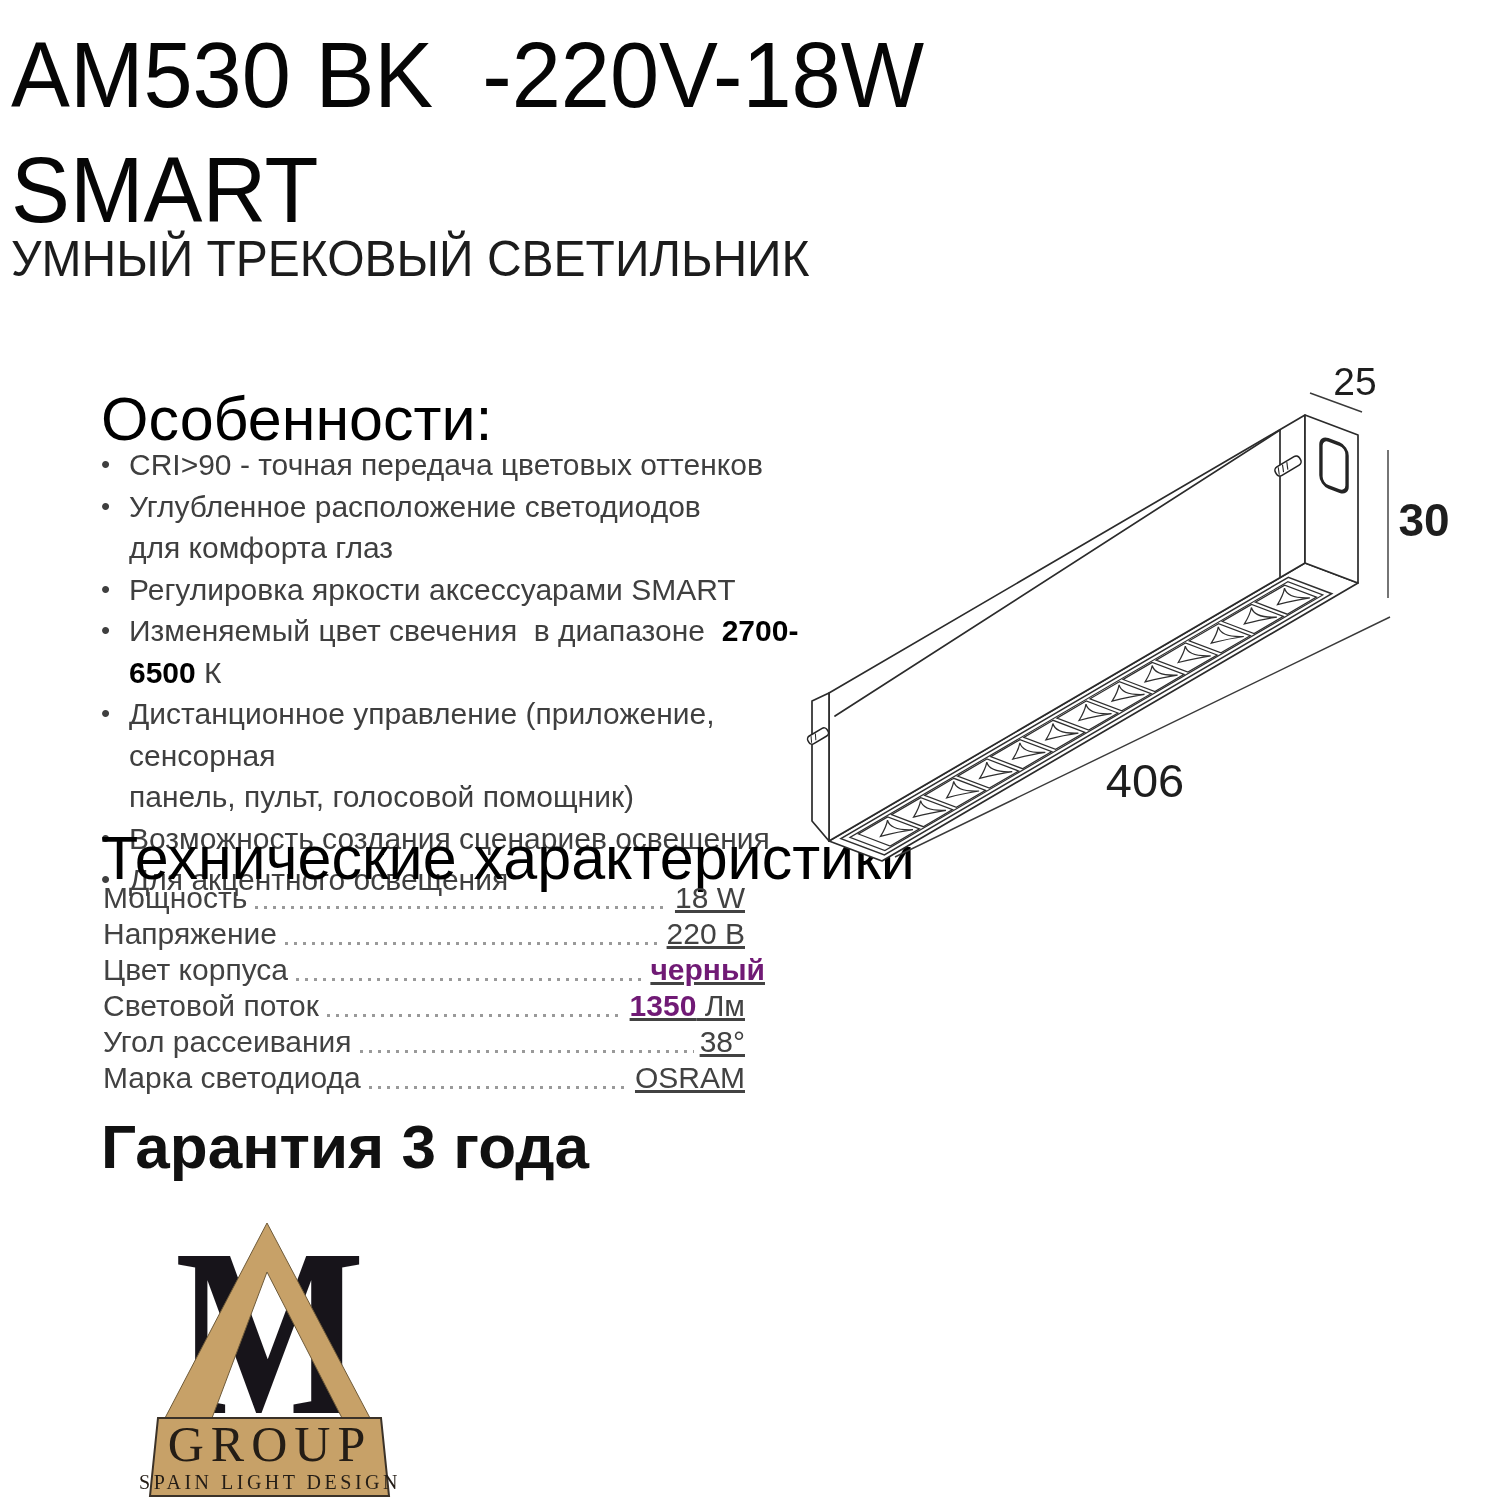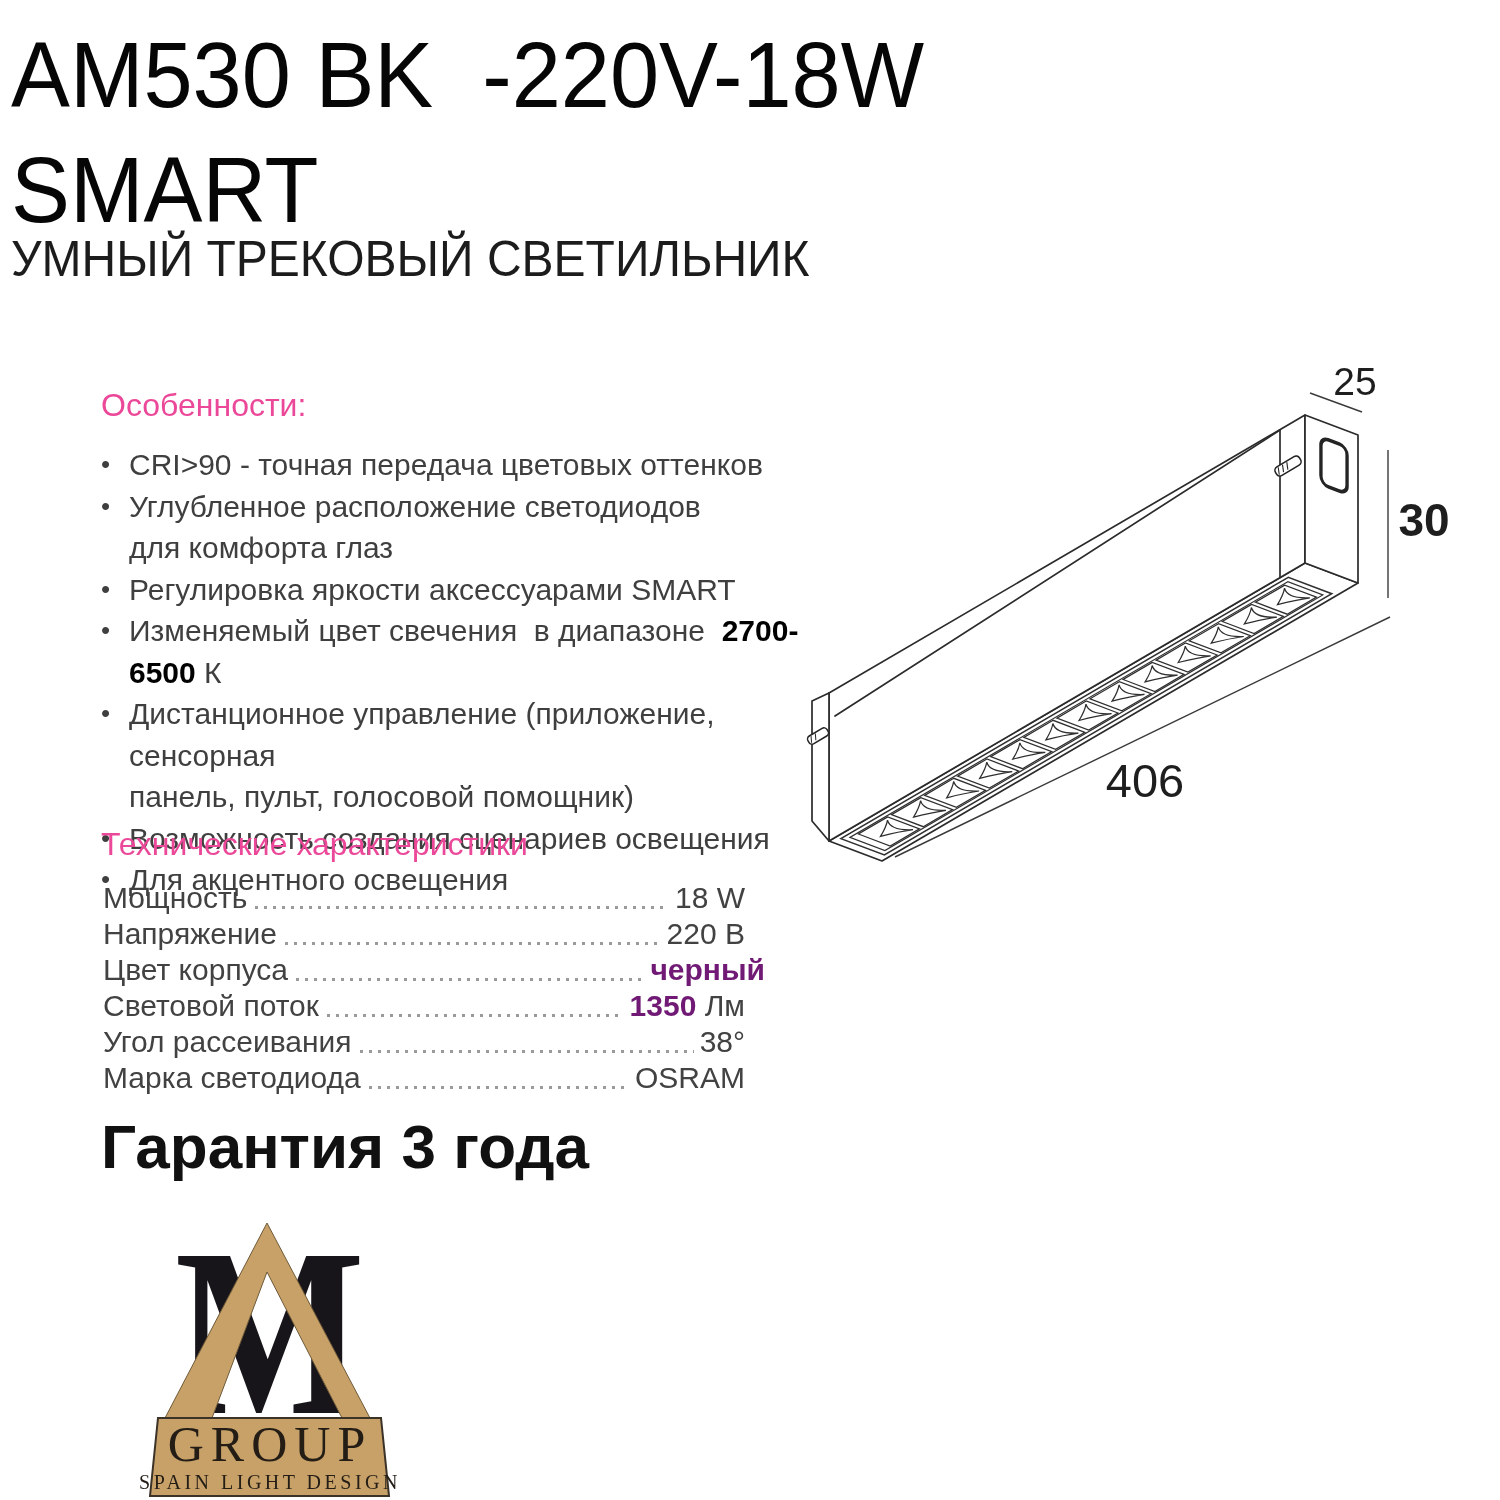--- a/index.html
+++ b/index.html
@@ -15,36 +15,36 @@
   }
   .series {
     position:absolute; left:11px; top:144px; font-size:92px; line-height:1;
     color:#060606; transform:scaleX(.96); transform-origin:0 0;
   }
   .subtitle {
     position:absolute; left:11px; top:234px; font-size:50px; line-height:1;
     color:#1c1c1c; transform:scaleX(.96); transform-origin:0 0;
   }
   
-  .sec-title { position:absolute; left:101px; font-size:32px; line-height:1; color:#ec4899; }
+  .sec-title { position:absolute; left:101px; font-size:61px; line-height:1; color:#000000; }
   .feat-title { top:389px; }
   .spec-title { top:828px; }
   
   .features { position:absolute; left:101px; top:444px; width:720px; font-size:30px; line-height:41.5px; color:#3f3f3f; }
   .f-line { display:flex; }
   .f-line .dot { width:28px; flex:0 0 28px; font-size:26px; color:#3f3f3f; }
   .f-line.cont { padding-left:28px;align-items:center; }
   .f-line b { font-weight:bold; color:#000; }
   
   .specs { position:absolute; left:103px; top:880px; width:642px; font-size:30px; line-height:36px; color:#424242; }
   .s-row { display:flex; }
   .s-label { white-space:nowrap; }
   .leader { flex:1 1 auto; align-self:flex-end; height:3px; margin:0 6px 7px 8px;
     background:repeating-linear-gradient(90deg,#9a9a9a 0 2.6px,transparent 2.6px 9px); }
-  .s-val { white-space:nowrap; }
+  .s-val { white-space:nowrap;text-decoration:underline; }
   .s-val b { font-weight:bold; color:#701a75; }
   .s-row.out .s-val { margin-right:-20px; }
   
   .warranty { position:absolute; left:101px; top:1116px; font-size:62px; font-weight:bold; line-height:1; color:#111; }
   
   .drawing { position:absolute; left:790px; top:360px; width:680px; height:530px; }
   .logo { position:absolute; left:120px; top:1215px; width:380px; height:285px; }
   svg { overflow:visible; }
   .ln { stroke:#2b2b2b; stroke-width:1.7; fill:none; stroke-linejoin:round; stroke-linecap:round; }
   .face { stroke:#2b2b2b; stroke-width:1.7; fill:#ffffff; stroke-linejoin:round; }

